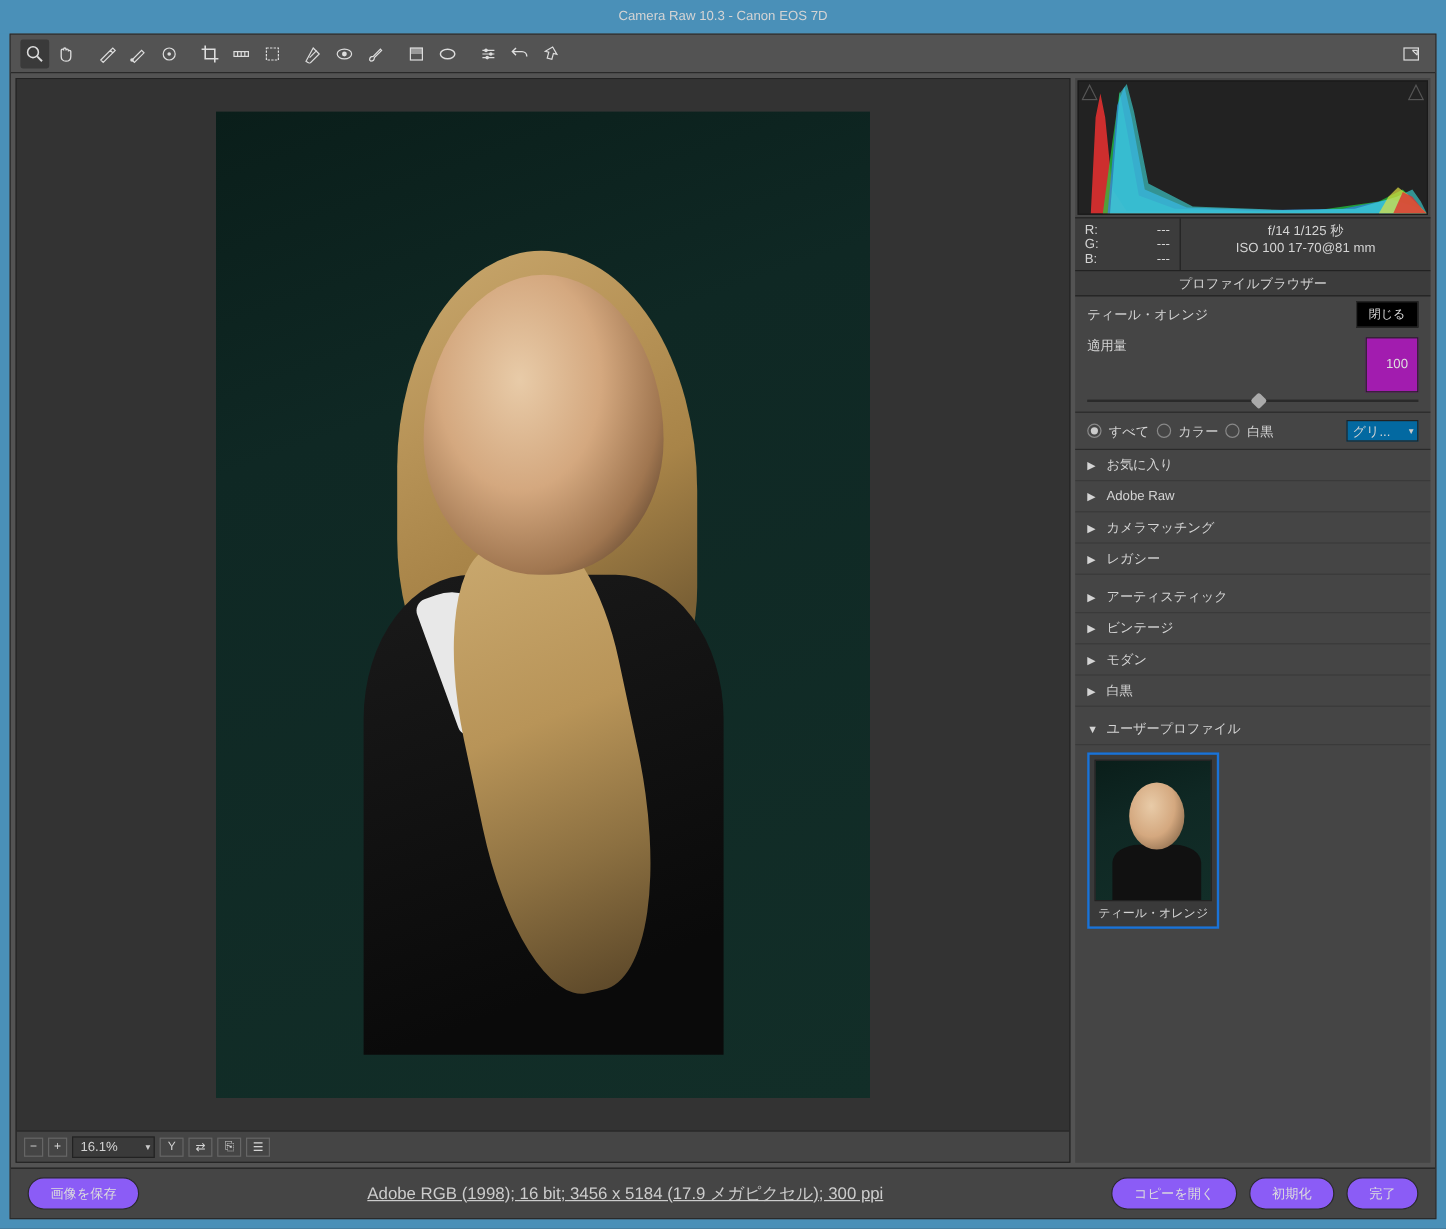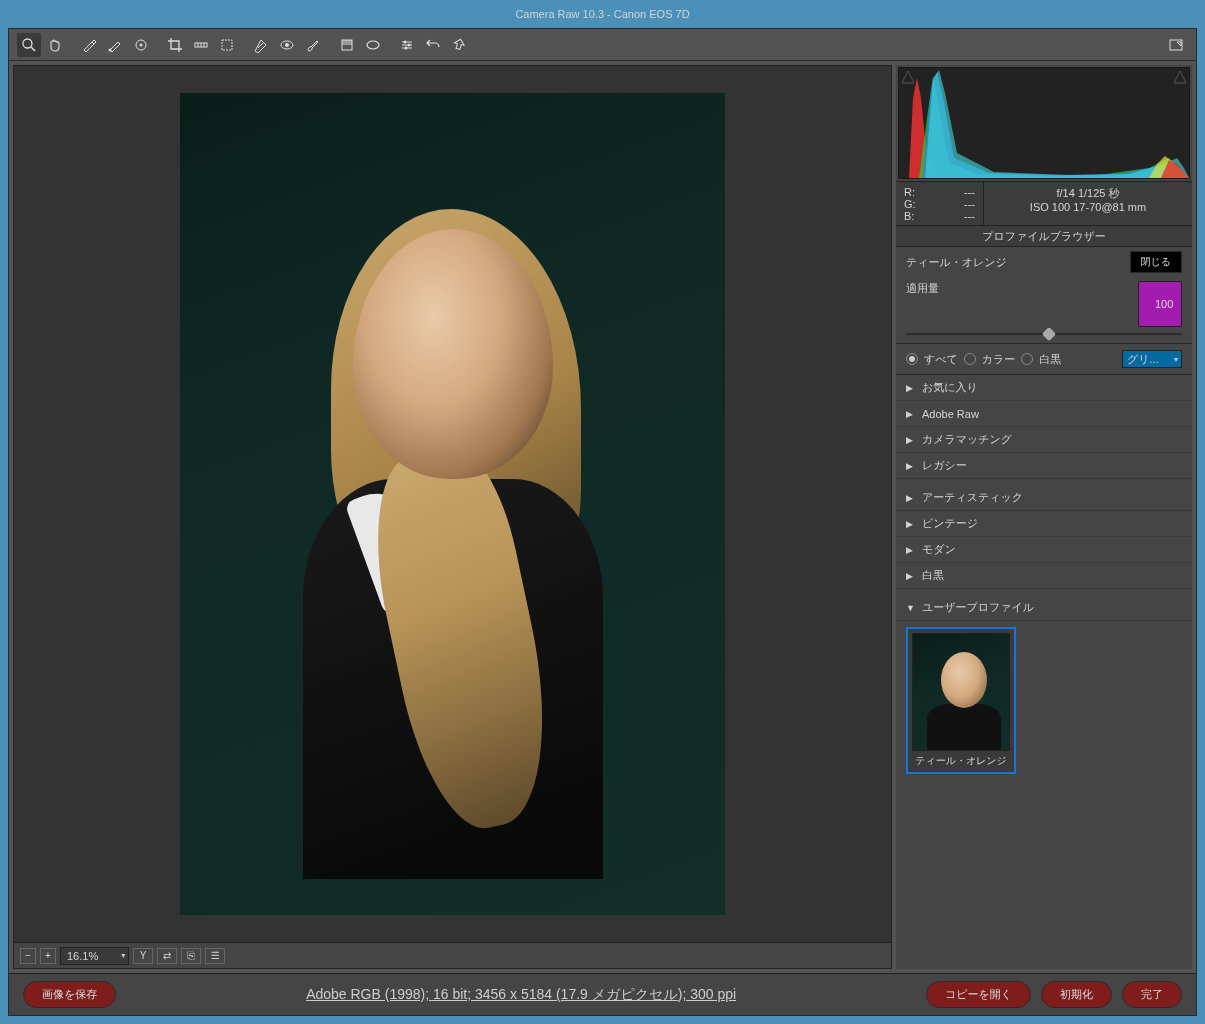--- a/index.html
+++ b/index.html
@@ -56,21 +56,21 @@
 .arrow{font-size:9px;display:inline-block;width:10px}
 .thumb-area{padding:6px 10px}
 .thumb-card{width:110px;border:2px solid #1a73d8;background:#3a3a3a;padding:4px;cursor:pointer;position:relative}
 .thumb-img{width:100%;height:118px;background:linear-gradient(160deg,#0a1e1a 0%,#0f2824 40%,#122e28 100%);position:relative;overflow:hidden;border:1px solid #222}
 .thumb-img .mini-head{position:absolute;top:18px;left:28px;width:46px;height:56px;background:radial-gradient(ellipse at 40% 35%,#e8cba8 0%,#d4a87f 50%,#6a4f35 100%);border-radius:50%}
 .thumb-img .mini-hair{position:absolute;top:12px;left:20px;width:64px;height:95px;background:linear-gradient(150deg,#c9a86e,#8c7041);border-radius:48% 52% 30% 40%;z-index:-1}
 .thumb-img .mini-body{position:absolute;top:70px;left:14px;width:74px;height:50px;background:#111;border-radius:30% 30% 0 0}
 .thumb-label{text-align:center;padding-top:3px;font-size:10px}
 .thumb-star{position:absolute;top:6px;right:6px;width:14px;height:14px;border:1px solid #777;background:#2a2a2a;display:flex;align-items:center;justify-content:center;font-size:9px;color:#888;cursor:pointer}
 .bottom-bar{height:42px;background:#454545;border-top:1px solid #222;display:flex;align-items:center;padding:0 14px;gap:10px}
-.btn{background:#7f1d1d;border:1px solid #2a2a2a;padding:5px 18px;border-radius:14px;color:#ddd;cursor:pointer;font-size:11px}
+.btn{background:#8b5cf6;border:1px solid #2a2a2a;padding:5px 18px;border-radius:14px;color:#ddd;cursor:pointer;font-size:11px}
 .link-meta{flex:1;text-align:center;color:#ccc;text-decoration:underline;cursor:pointer;font-size:14px}
 svg{display:block}
 </style>
 </head>
 <body>
 
 <div class="titlebar">
   <span>Camera Raw 10.3  -  Canon EOS 7D</span>
 </div>
 

